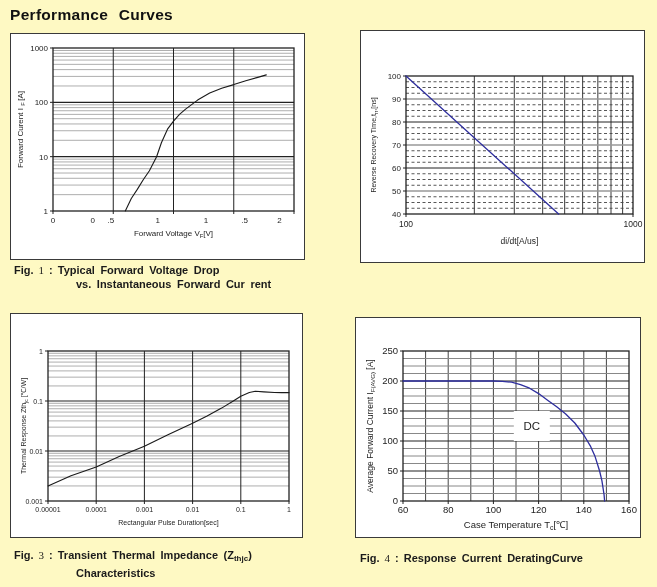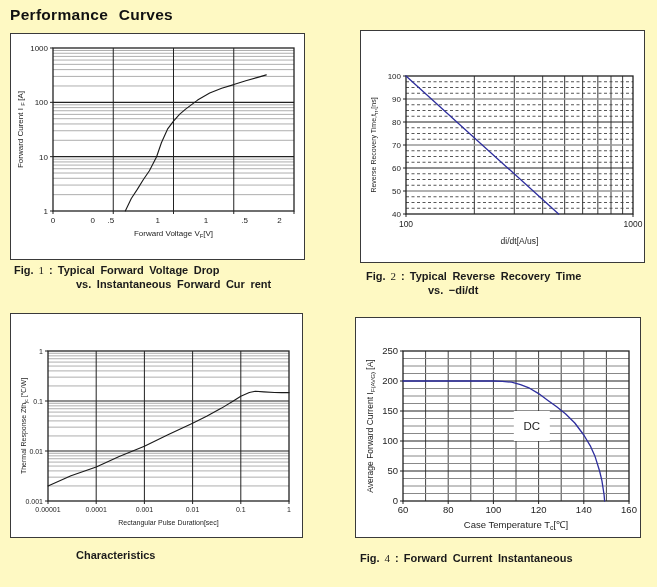--- a/index.html
+++ b/index.html
@@ -259,26 +259,23 @@
         <rect x="157.82" y="93" width="36" height="30" fill="#fff"></rect>
         <text x="175.82" y="112" font-size="11.5" fill="#1d1d1d" font-family="'Liberation Sans', sans-serif" text-anchor="middle"><tspan>DC</tspan></text>
       </svg>
   </div>
 
   <div class="caption" style="left:14px;top:263px;">
     <div><span class="cap-fig">Fig.</span><span class="cap-num">1</span><span class="cap-colon">:</span><span>Typical Forward Voltage Drop</span></div>
     <div class="cap-line2">vs.  Instantaneous Forward Cur rent</div>
   </div>
 
-  <div class="caption" style="left:366px;top:269px;">
-    <div><span class="cap-fig">Fig.</span><span class="cap-num">2</span><span class="cap-colon">:</span><span>Typical Reverse Recovery Time</span></div>
-    <div class="cap-line2">vs.  −di/dt</div>
-  </div>
 
   <div class="caption" style="left:14px;top:548px;">
+    <div><span class="cap-fig">Fig.</span><span class="cap-num">3</span><span class="cap-colon">:</span><span>Transient Thermal Impedance (Z</span><sub class="cap-sub">thjc</sub><span>)</span></div>
     <div class="cap-line2 cap3i">Characteristics</div>
   </div>
 
   <div class="caption" style="left:360px;top:551px;">
-    <div><span class="cap-fig">Fig.</span><span class="cap-num">4</span><span class="cap-colon">:</span><span>Forward Current Instantaneous</span></div>
+    <div><span class="cap-fig">Fig.</span><span class="cap-num">4</span><span class="cap-colon">:</span><span>Response Current DeratingCurve</span></div>
   </div>
 
 </div>
 
 </body></html>

